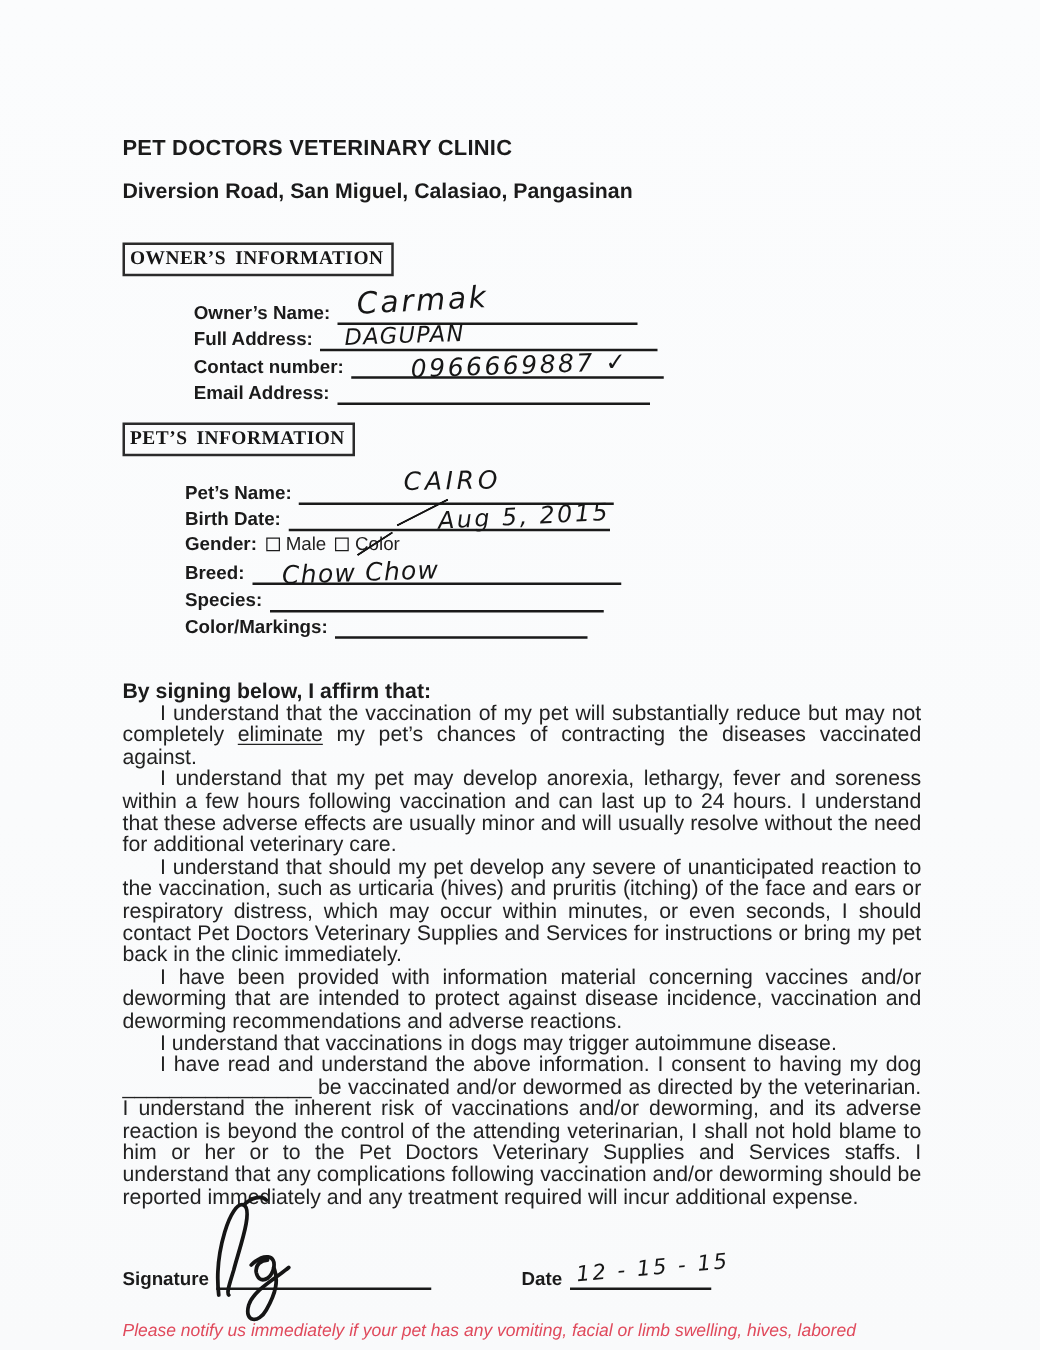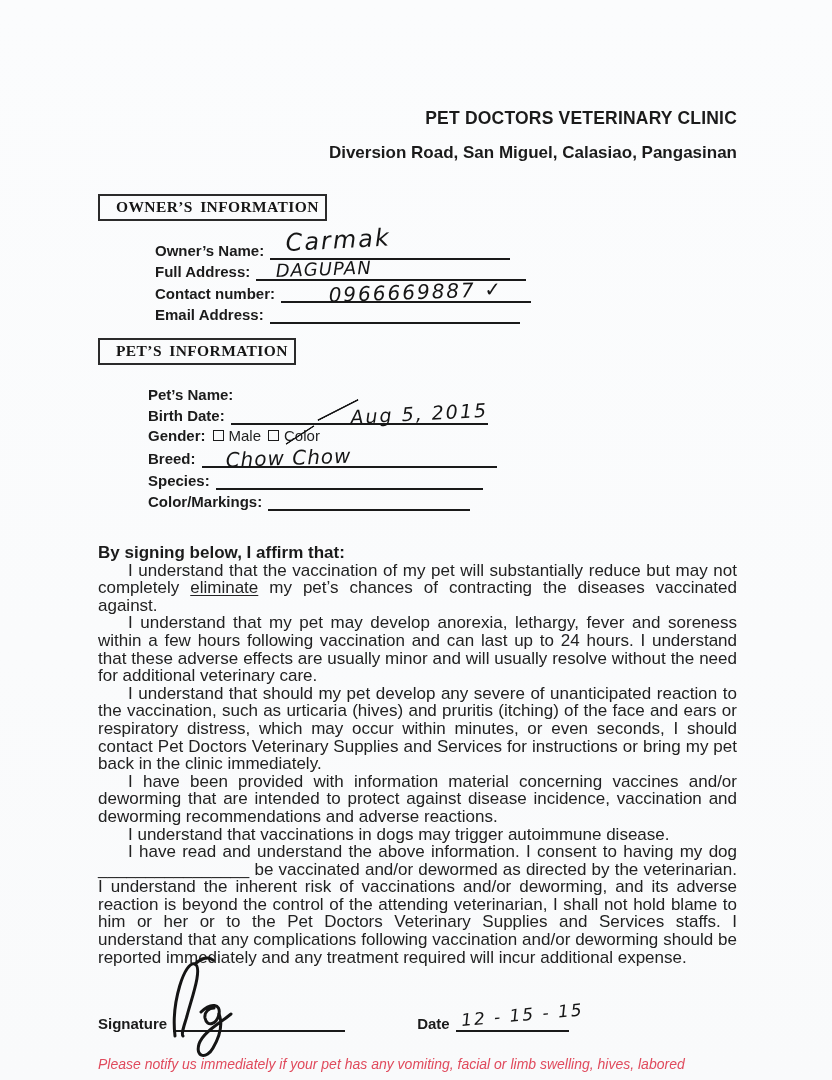--- a/index.html
+++ b/index.html
@@ -12,29 +12,29 @@
   .page{
     position:relative;
     width:832px;height:1080px;
     background:linear-gradient(180deg,#fbfcfd 0%,#fafbfc 60%,#f9fafb 100%);
     color:#1e1e1e;
     overflow:hidden;
     box-sizing:border-box;
     padding:108px 95px 0 98px;
   }
   
-  .doc-header{text-align:right;}
+  .doc-header{text-align:left;}
   .doc-title{font-size:17.5px;font-weight:bold;letter-spacing:.2px;color:#1b1b1b;}
   .doc-subtitle{font-size:17px;font-weight:bold;margin-top:14px;color:#1b1b1b;}
   
   .section-heading{
     display:inline-block;
     font-family:"Liberation Serif",serif;
     font-weight:bold;font-size:15.5px;letter-spacing:.4px;word-spacing:3px;
-    color:#161616;border:2px solid #2b2b2b;padding:2px 6px 3px 16px;
+    color:#161616;border:2px solid #2b2b2b;padding:2px 6px 3px 4px;
     background:transparent;
   }
   .owner-sec{margin-top:31px;}
   .pet-sec{margin-top:14px;}
   
   .fields{margin-top:17px;}
   .owner-fields{margin-left:57px;}
   .pet-fields{margin-left:50px;}
   .frow{
     display:flex;align-items:flex-end;
@@ -136,20 +136,23 @@
         <span class="fline" style="width:250px"></span>
       </div>
     </div>
   </div>
 
   <div class="pet-sec">
     <span class="section-heading">PET’S INFORMATION</span>
     <div class="fields pet-fields">
       <div class="frow">
         <span class="flabel">Pet’s Name:</span>
+        <span class="fline" style="width:252px">
+          <span class="hw hw-pet-name">CAIRO</span>
+        </span>
       </div>
       <div class="frow">
         <span class="flabel">Birth Date:</span>
         <span class="fline" style="width:257px">
           <span class="stray-stroke"></span>
           <span class="hw hw-birth">Aug 5, 2015</span>
         </span>
       </div>
       <div class="frow gender-row">
         <span class="flabel">Gender:</span>

